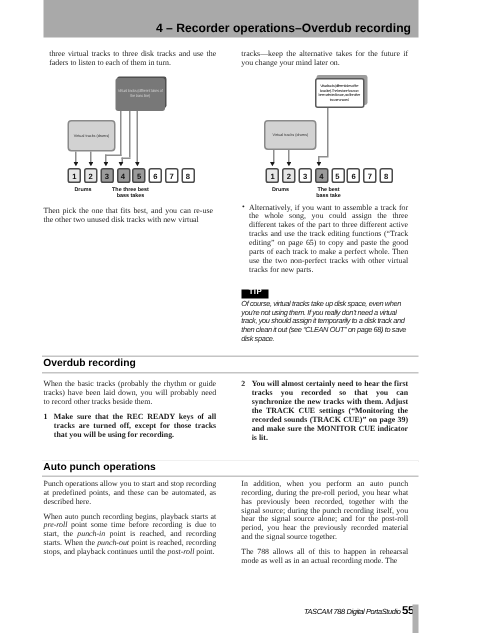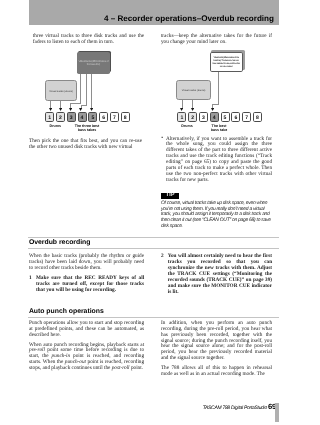--- a/index.html
+++ b/index.html
@@ -243,16 +243,16 @@
   <div class="col cL" style="top:320.8px;">
     <p>Punch operations allow you to start and stop recording at predefined points, and these can be automated, as described here.</p>
     <p>When auto punch recording begins, playback starts at <i>pre-roll</i> point some time before recording is due to start, the <i>punch-in</i> point is reached, and recording starts. When the <i>punch-out</i> point is reached, recording stops, and playback continues until the <i>post-roll</i> point.</p>
   </div>
 
   <div class="col cR" style="top:320.8px;">
     <p>In addition, when you perform an auto punch recording, during the pre-roll period, you hear what has previously been recorded, together with the signal source; during the punch recording itself, you hear the signal source alone; and for the post-roll period, you hear the previously recorded material and the signal source together.</p>
     <p>The 788 allows all of this to happen in rehearsal mode as well as in an actual recording mode. The</p>
   </div>
 
-  <div class="ftr"><span>TASCAM 788 Digital PortaStudio</span> <b>69</b></div>
+  <div class="ftr"><span>TASCAM 788 Digital PortaStudio</span> <b>55</b></div>
   <div class="ftr-bar"></div>
 
 </div>
 
 </body></html>

